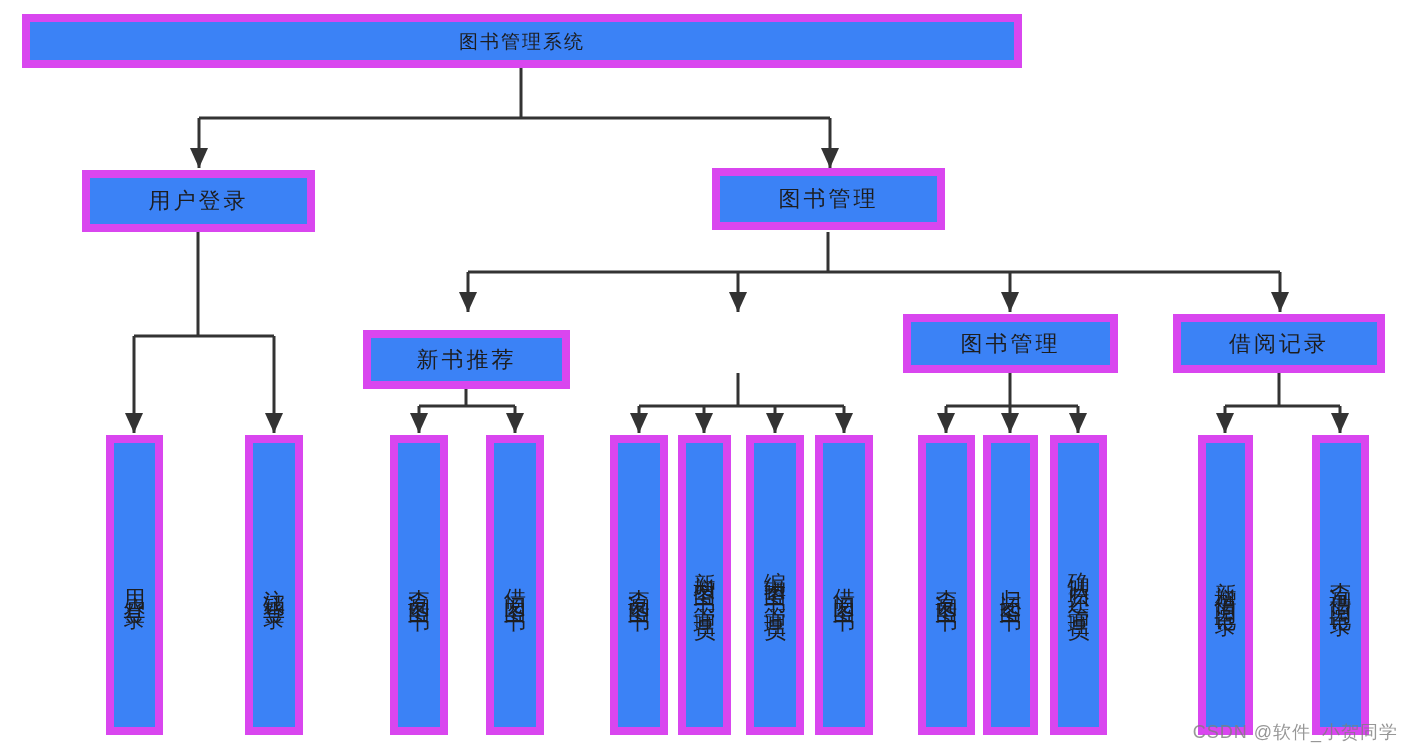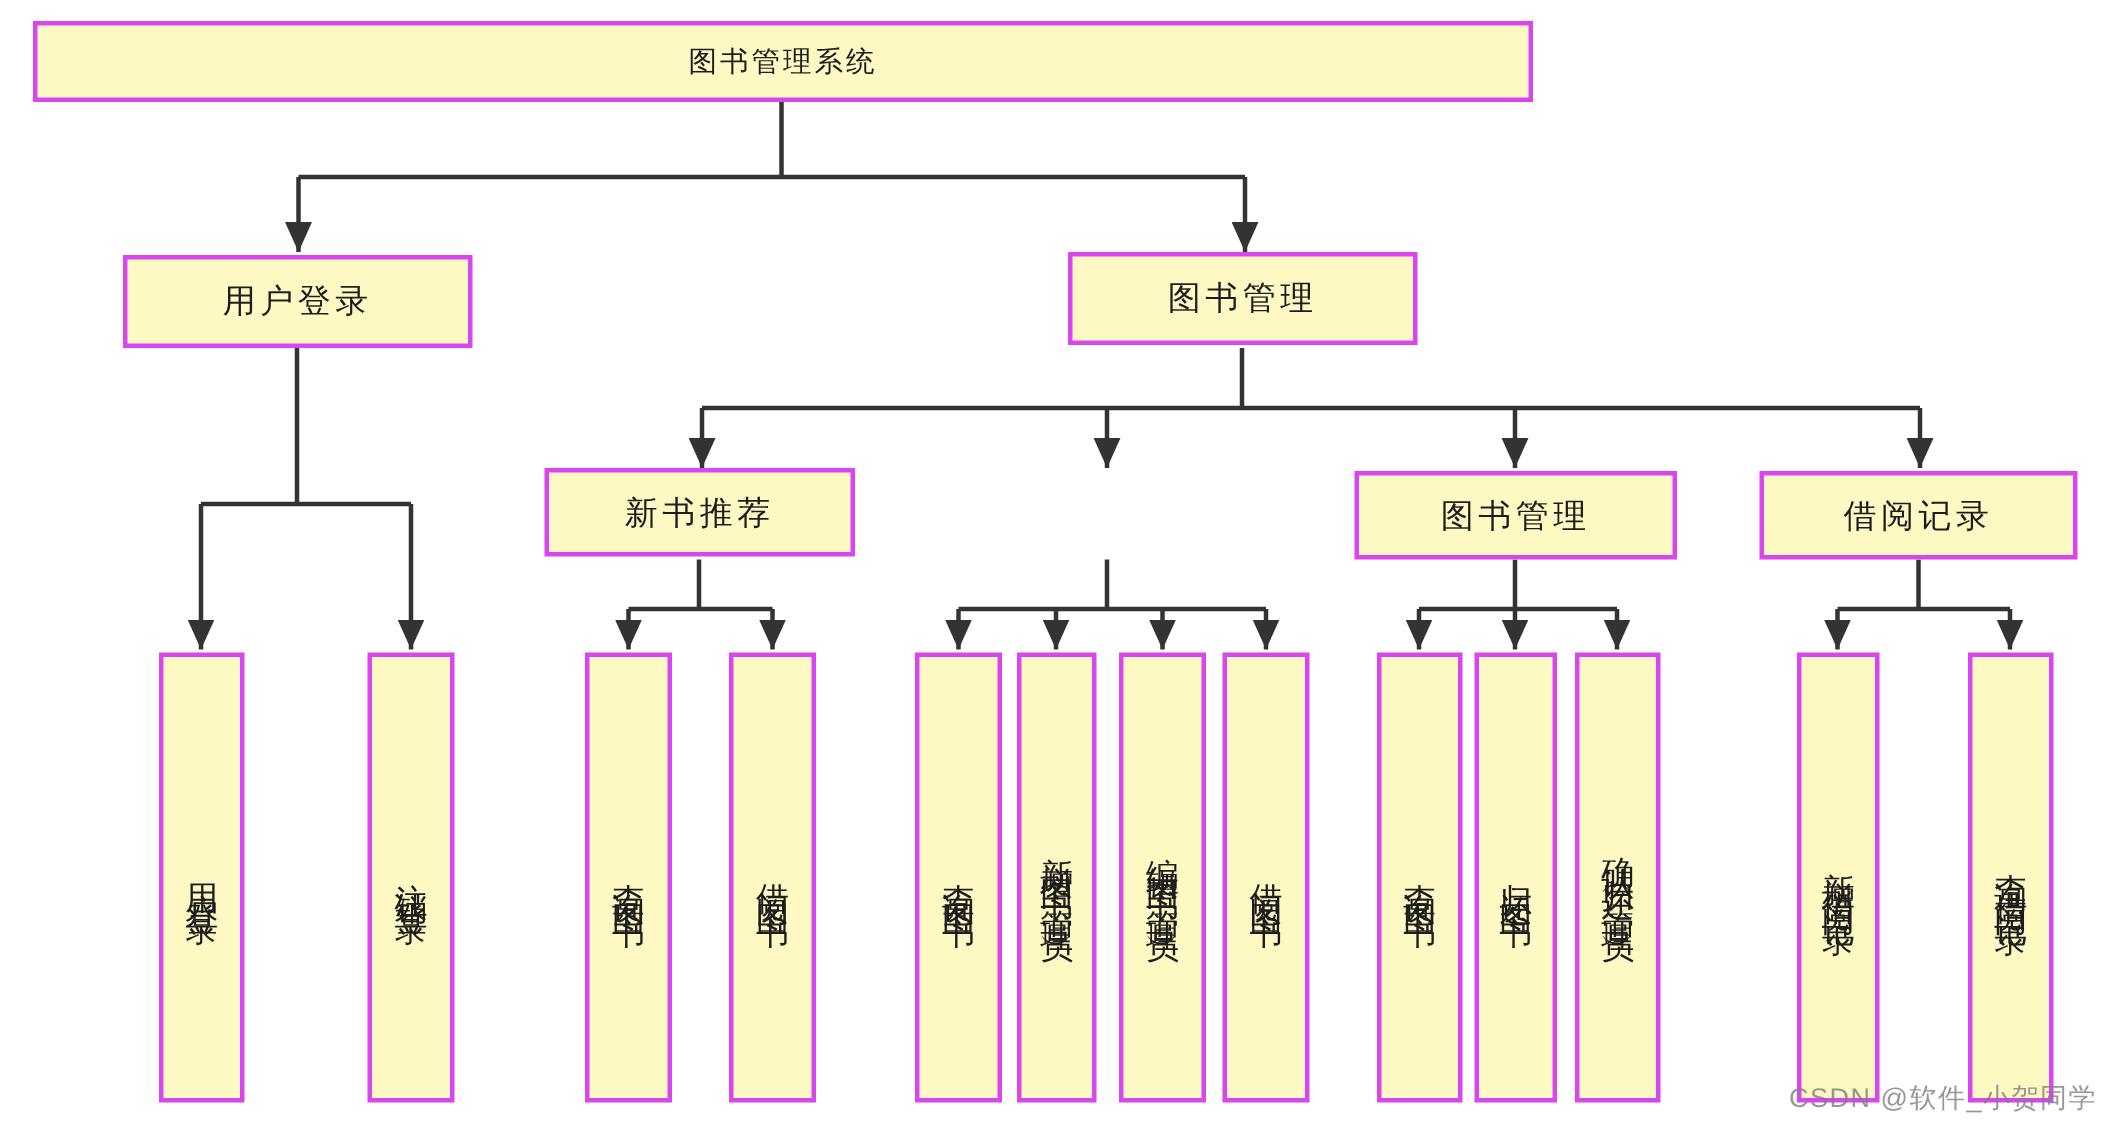--- a/index.html
+++ b/index.html
@@ -17,22 +17,22 @@
   }
   .edges {
     position: absolute;
     left: 0;
     top: 0;
     z-index: 1;
   }
   .box {
     position: absolute;
     box-sizing: border-box;
-    border: 3px solid #d946ef;
-    background: #fef9c3;
+    border: 8px solid #d946ef;
+    background: #3b82f6;
     display: flex;
     align-items: center;
     justify-content: center;
     color: #1d1d1f;
     font-size: 22px;
     letter-spacing: 3px;
     z-index: 2;
     line-height: 1;
   }
   .box.root {
@@ -119,21 +119,21 @@
         <line x1="1340" y1="406" x2="1340" y2="433" marker-end="url(#ah)"></line>
       </g>
     </g>
   </svg>
 
   <div class="box root" style="left:22px; top:14px; width:1000px; height:54px;">图书管理系统</div>
 
   <div class="box" style="left:82px; top:170px; width:233px; height:62px;">用户登录</div>
   <div class="box" style="left:712px; top:168px; width:233px; height:62px;">图书管理</div>
 
-  <div class="box" style="left:363px; top:312px; width:207px; height:59px;">新书推荐</div>
+  <div class="box" style="left:363px; top:330px; width:207px; height:59px;">新书推荐</div>
   <div class="box" style="left:903px; top:314px; width:215px; height:59px;">图书管理</div>
   <div class="box" style="left:1173px; top:314px; width:212px; height:59px;">借阅记录</div>
 
   <div class="box v" style="left:106px; width:57px;">用户登录</div>
   <div class="box v" style="left:245px; width:58px;">注销登录</div>
 
   <div class="box v" style="left:390px; width:58px;">查询图书</div>
   <div class="box v" style="left:486px; width:58px;">借阅图书</div>
 
   <div class="box v" style="left:610px; width:58px;">查询图书</div>

